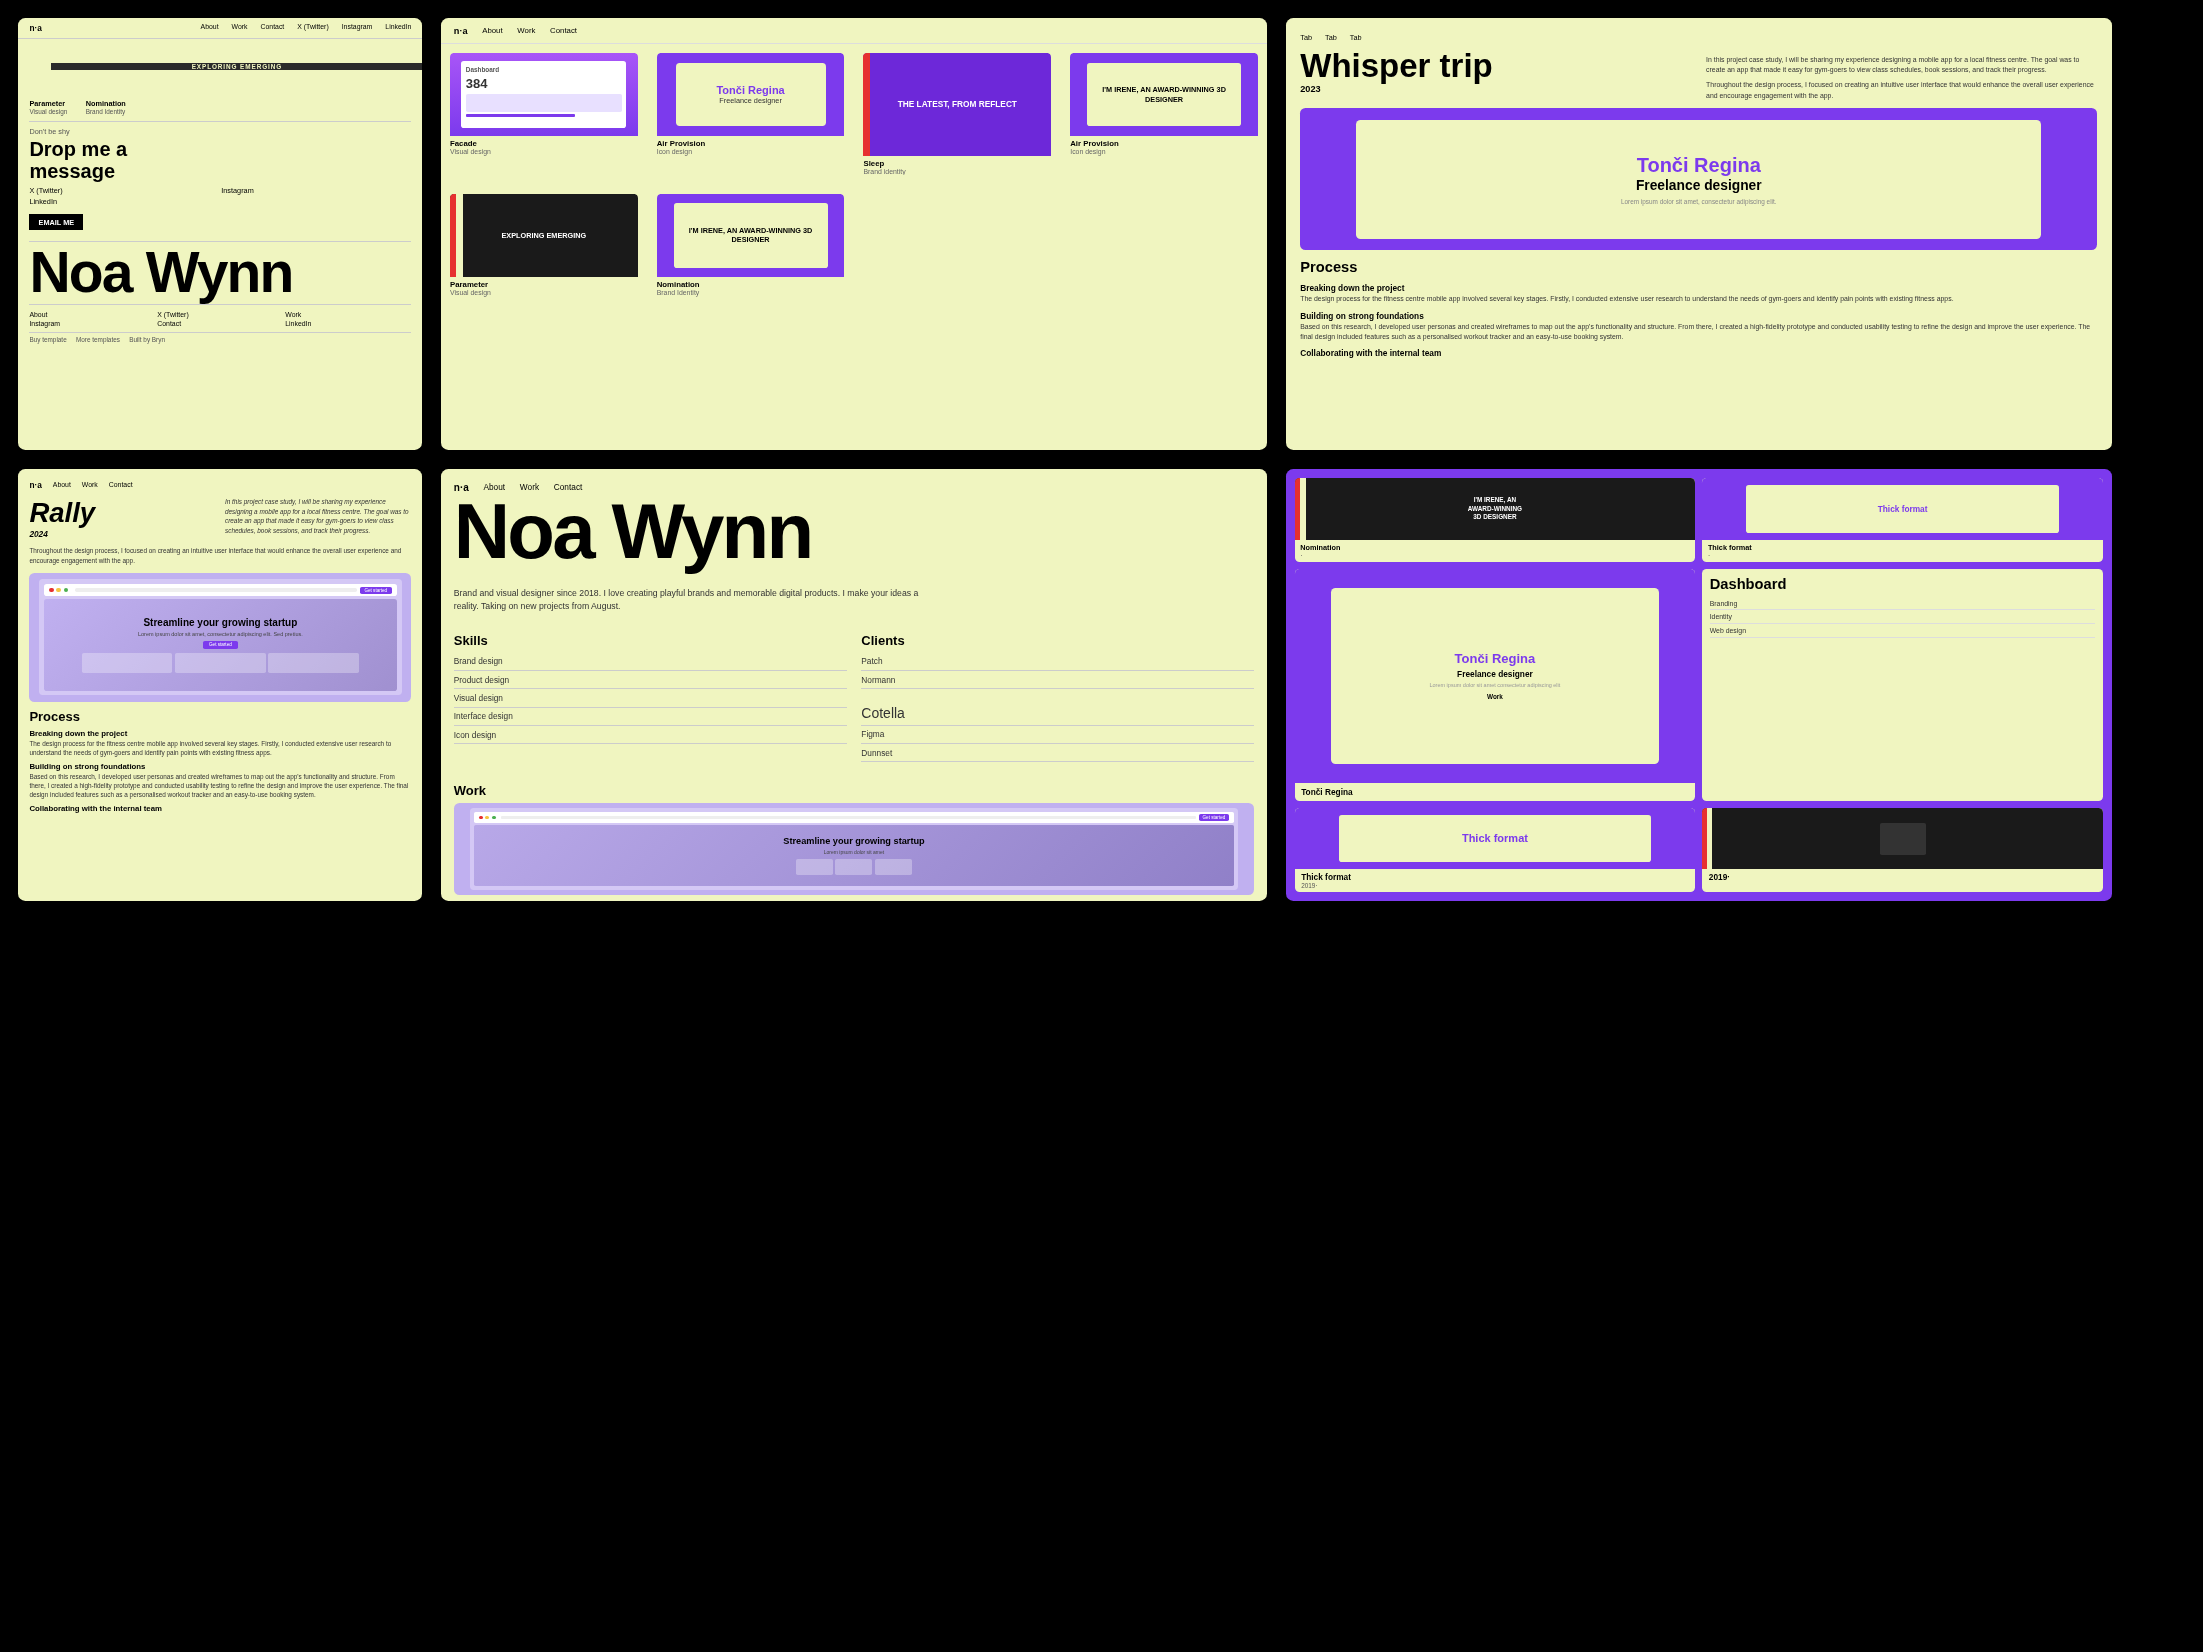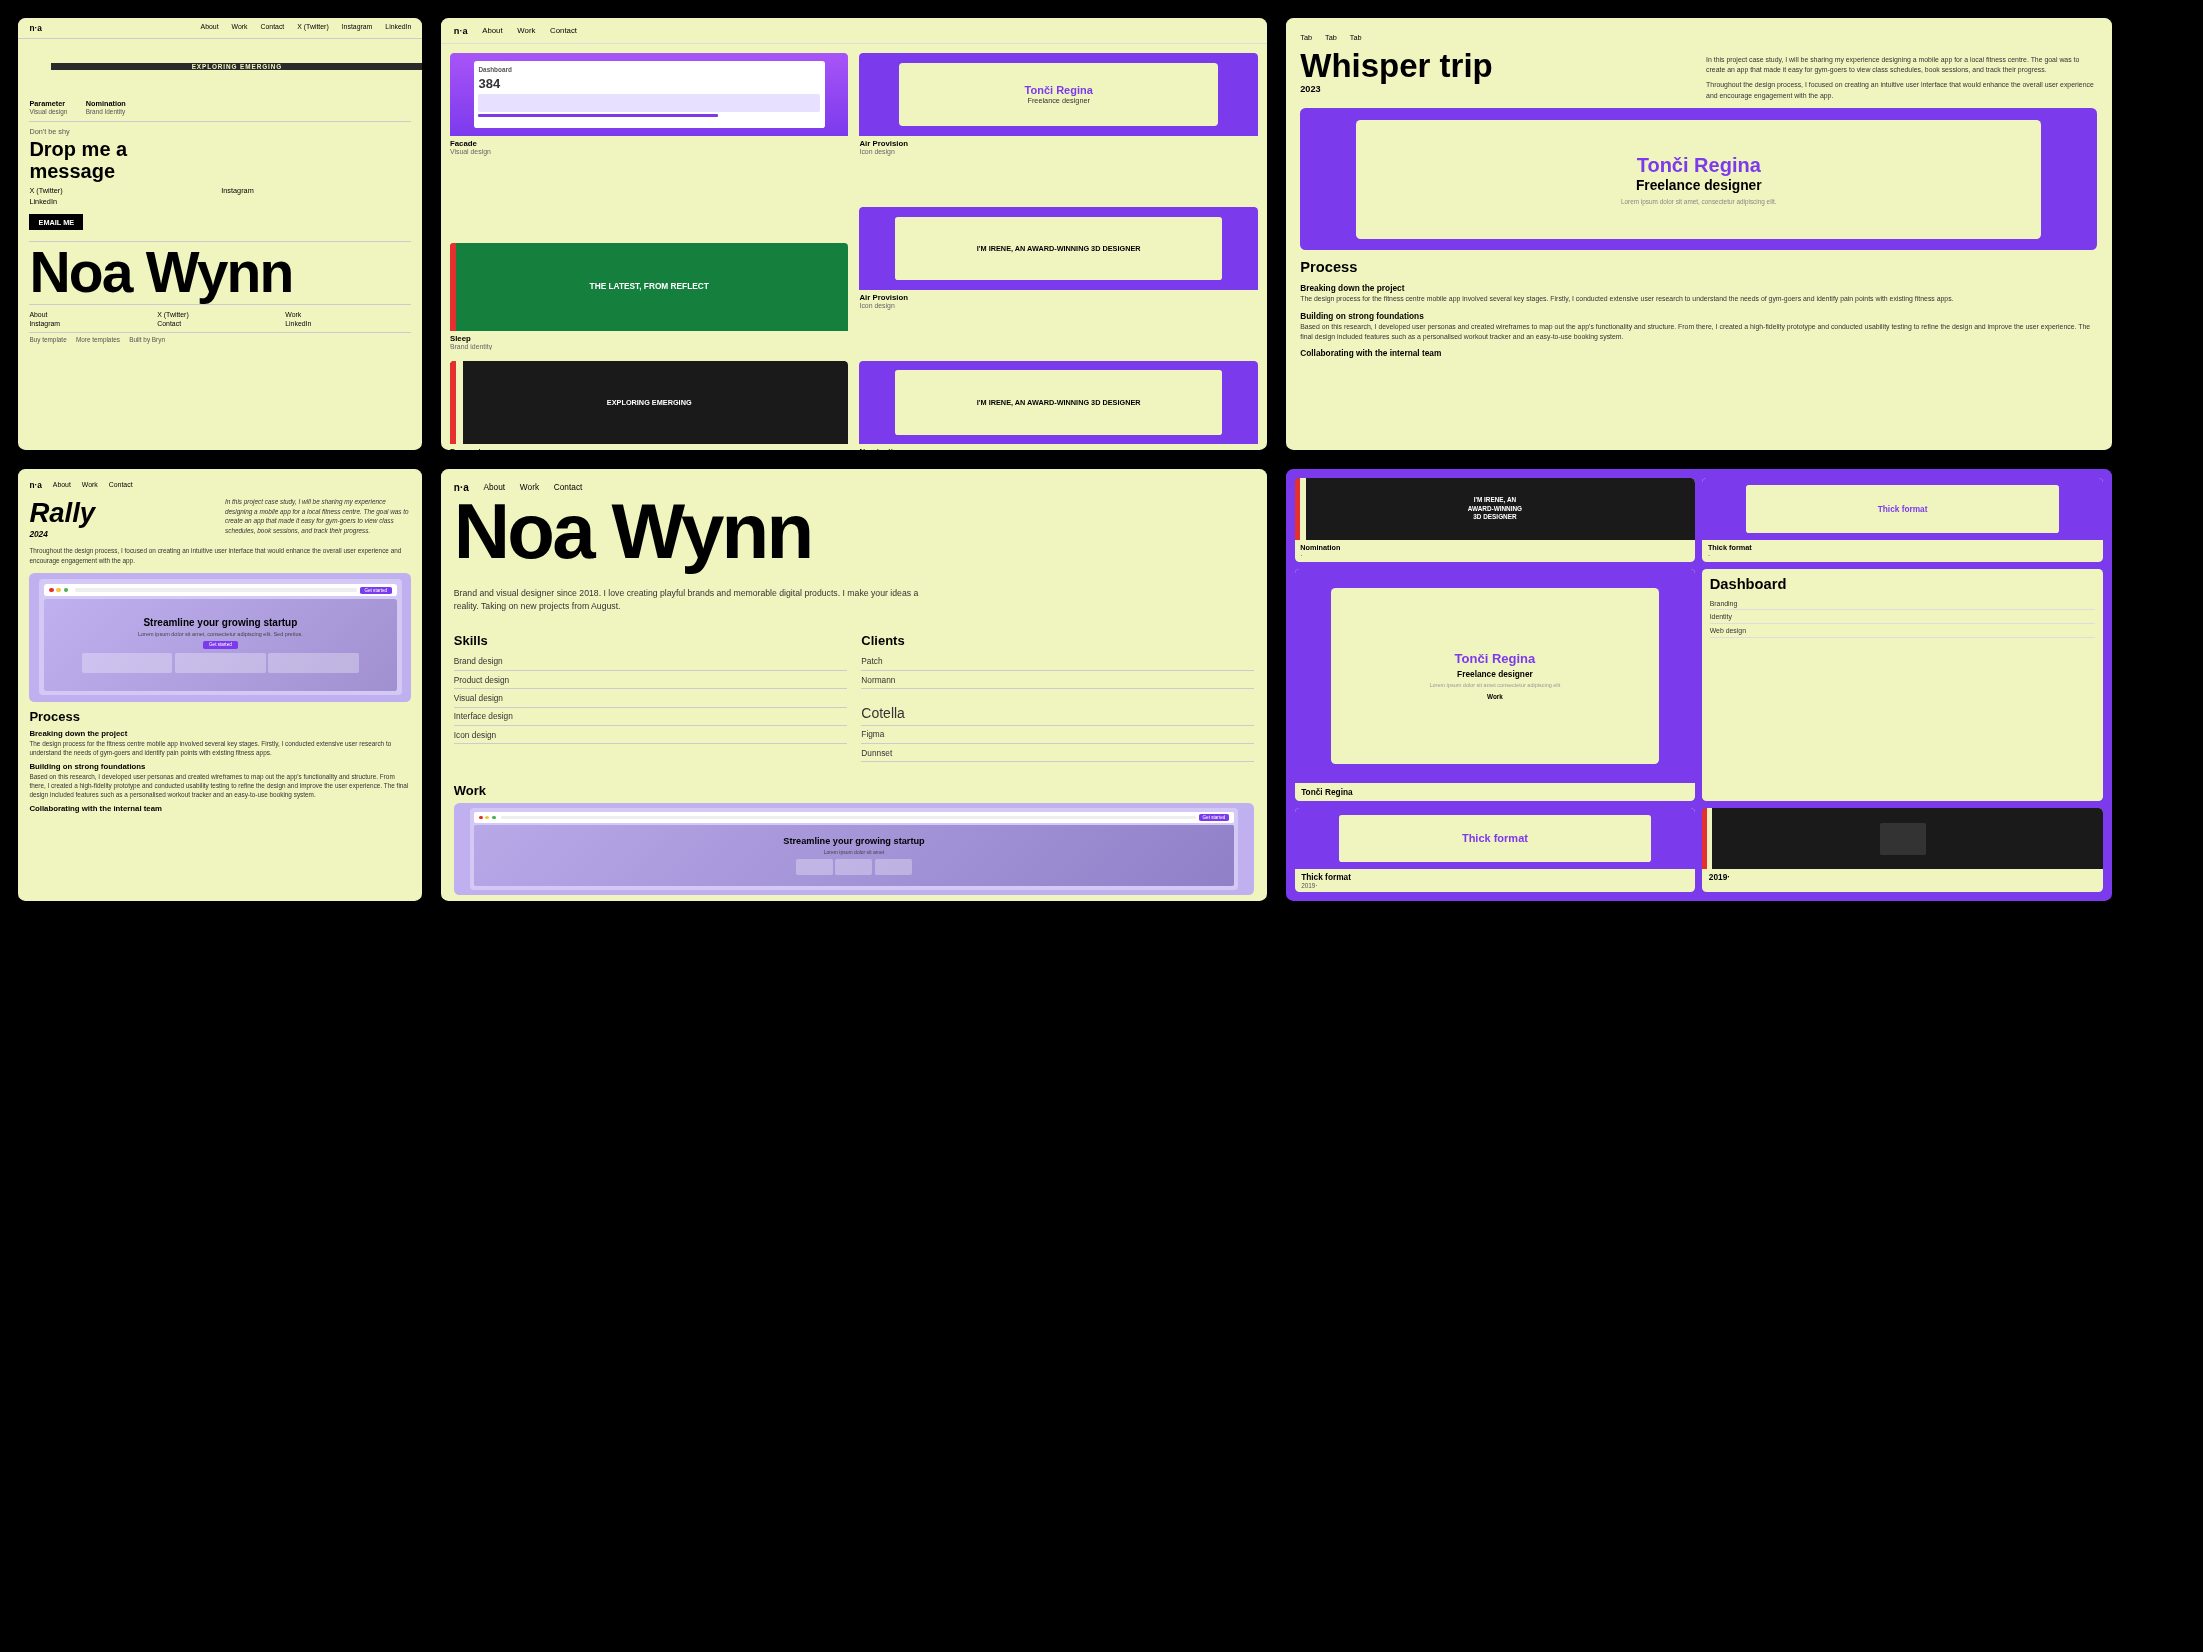--- a/index.html
+++ b/index.html
@@ -263,21 +263,21 @@
   <div class="card card-2">
     <div class="card-2-inner">
 
       <div style="display:flex;align-items:center;gap:14.7px;padding:7.3px 13px;border-bottom:0.9px solid #ddd;font-size:7.8px;">
         <span style="font-weight:900;font-size:9.2px;">n·a</span>
         <span>About</span>
         <span>Work</span>
         <span>Contact</span>
       </div>
 
-      <div style="display:grid;grid-template-columns:1fr 1fr;grid-template-rows:repeat(3,1fr);gap:11px;padding:9.2px;flex:1;">
+      <div style="display:grid;grid-template-columns:1fr 1fr 1fr 1fr;grid-template-rows:repeat(3,1fr);gap:19px;padding:9.2px;flex:1;">
 
         <div class="screen-item">
           <div style="background:linear-gradient(180deg,#a855f7,#7c3aed);height:83px;border-radius:3.7px 3.7px 0 0;display:flex;align-items:center;justify-content:center;overflow:hidden;">
             <div style="background:#fff;border-radius:2.8px;width:88%;height:80%;padding:4.6px;">
               <div style="font-size:6.4px;font-weight:700;color:#555;margin-bottom:2.8px;">Dashboard</div>
               <div style="display:flex;gap:4.6px;align-items:center;">
                 <span style="font-size:13px;font-weight:900;color:#333;">384</span>
               </div>
               <div style="height:18.4px;background:#e8e0ff;border-radius:1.8px;margin-top:2.8px;"></div>
               <div style="height:2.8px;background:#7c3aed;border-radius:0.9px;margin-top:1.8px;width:70%;"></div>
@@ -292,21 +292,21 @@
             <div style="background:#f0f5c0;border-radius:3.7px;width:80%;height:76%;display:flex;flex-direction:column;align-items:center;justify-content:center;">
               <div style="font-size:11px;font-weight:900;color:#7c3aed;line-height:1.1;">Tonči Regina</div>
               <div style="font-size:7.3px;color:#333;">Freelance designer</div>
             </div>
           </div>
           <div style="font-size:7.8px;font-weight:700;margin-top:2.8px;">Air Provision</div>
           <div style="font-size:6.9px;color:#666;">Icon design</div>
         </div>
 
         <div class="screen-item">
-          <div style="background:#15803d;height:88px;border-radius:3.7px 3.7px 0 0;display:flex;align-items:center;justify-content:center;position:relative;overflow:hidden;margin-top:36px;">
+          <div style="background:#6d28d9;height:103px;border-radius:3.7px 3.7px 0 0;display:flex;align-items:center;justify-content:center;position:relative;overflow:hidden;">
             <div style="position:absolute;left:0;top:0;width:6.4px;height:100%;background:#e63030;"></div>
             <div style="color:#fff;font-size:8.3px;font-weight:700;text-align:center;z-index:2;line-height:1.4;padding:0 7.3px;">THE LATEST, FROM REFLECT</div>
           </div>
           <div style="font-size:7.8px;font-weight:700;margin-top:2.8px;">Sleep</div>
           <div style="font-size:6.9px;color:#666;">Brand identity</div>
         </div>
 
         <div class="screen-item">
           <div style="background:#7c3aed;height:83px;border-radius:3.7px 3.7px 0 0;display:flex;align-items:center;justify-content:center;">
             <div style="background:#f0f5c0;border-radius:2.8px;width:82%;height:76%;display:flex;flex-direction:column;align-items:center;justify-content:center;padding:3.7px;">

